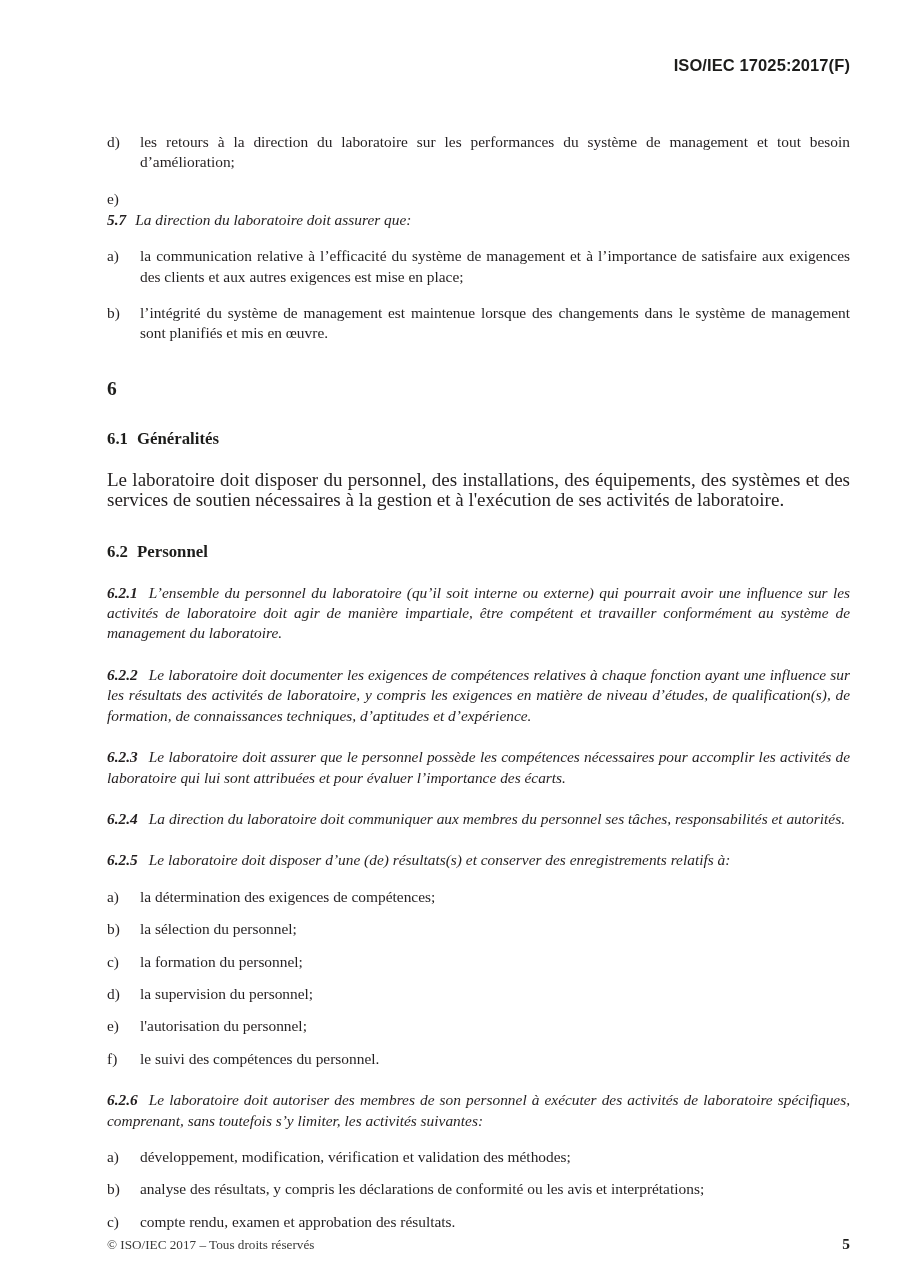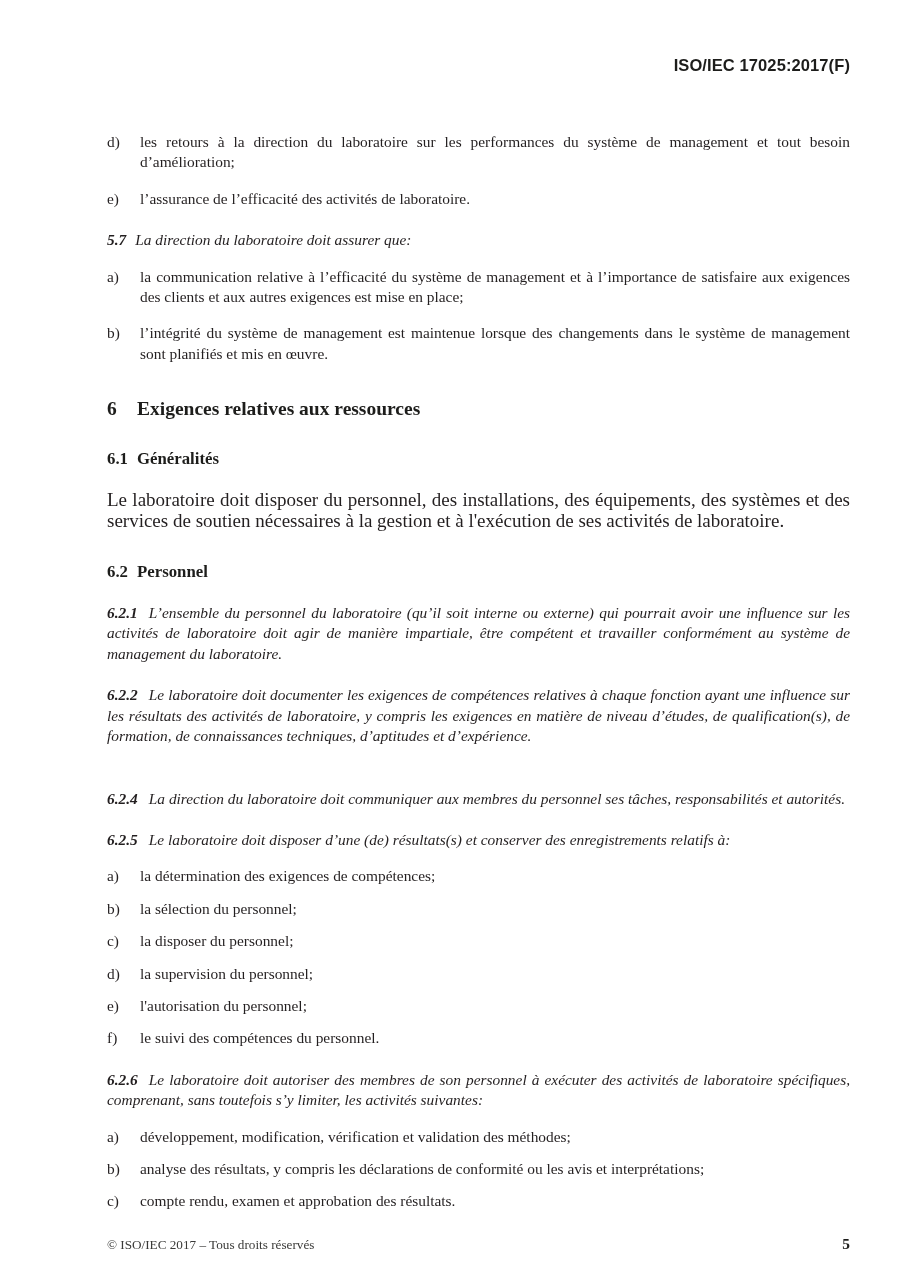--- a/index.html
+++ b/index.html
@@ -153,21 +153,20 @@
   <div class="content">
 
     <div class="list">
       <div class="item">
         <span class="marker">d)</span>
         <span>les retours à la direction du laboratoire sur les performances du système de management et tout besoin d’amélioration;</span>
       </div>
       <div class="gap-md"></div>
       <div class="item">
         <span class="marker">e)</span>
-        <span>l’assurance de l’efficacité des activités de laboratoire.</span>
       </div>
     </div>
 
     <div class="gap-lg"></div>
 
     <p class="clause">
       <span class="num">5.7</span><span>La direction du laboratoire doit assurer que:</span>
     </p>
 
     <div class="gap-md"></div>
@@ -181,21 +180,20 @@
       <div class="item">
         <span class="marker">b)</span>
         <span>l’intégrité du système de management est maintenue lorsque des changements dans le système de management sont planifiés et mis en œuvre.</span>
       </div>
     </div>
 
     <div class="gap-xxl"></div>
 
     <h1 class="h1">
       <span class="hnum">6</span>
-      <span>Exigences relatives aux ressources</span>
     </h1>
 
     <div class="gap-xl"></div>
 
     <h2 class="h2">
       <span class="hnum">6.1</span>
       <span>Généralités</span>
     </h2>
 
     <div class="gap-lg"></div>
@@ -216,20 +214,23 @@
     </p>
 
     <div class="gap-lg"></div>
 
     <p class="clause">
       <span class="num wide">6.2.2</span><span>Le laboratoire doit documenter les exigences de compétences relatives à chaque fonction ayant une influence sur les résultats des activités de laboratoire, y compris les exigences en matière de niveau d’études, de qualification(s), de formation, de connaissances techniques, d’aptitudes et d’expérience.</span>
     </p>
 
     <div class="gap-lg"></div>
 
+    <p class="clause">
+      <span class="num wide">6.2.3</span><span>Le laboratoire doit assurer que le personnel possède les compétences nécessaires pour accomplir les activités de laboratoire qui lui sont attribuées et pour évaluer l’importance des écarts.</span>
+    </p>
 
     <div class="gap-lg"></div>
 
     <p class="clause">
       <span class="num wide">6.2.4</span><span>La direction du laboratoire doit communiquer aux membres du personnel ses tâches, responsabilités et autorités.</span>
     </p>
 
     <div class="gap-lg"></div>
 
     <p class="clause">
@@ -244,21 +245,21 @@
         <span>la détermination des exigences de compétences;</span>
       </div>
       <div class="gap-sm"></div>
       <div class="item">
         <span class="marker">b)</span>
         <span>la sélection du personnel;</span>
       </div>
       <div class="gap-sm"></div>
       <div class="item">
         <span class="marker">c)</span>
-        <span>la disposer du personnel;</span>
+        <span>la formation du personnel;</span>
       </div>
       <div class="gap-sm"></div>
       <div class="item">
         <span class="marker">d)</span>
         <span>la supervision du personnel;</span>
       </div>
       <div class="gap-sm"></div>
       <div class="item">
         <span class="marker">e)</span>
         <span>l'autorisation du personnel;</span>

